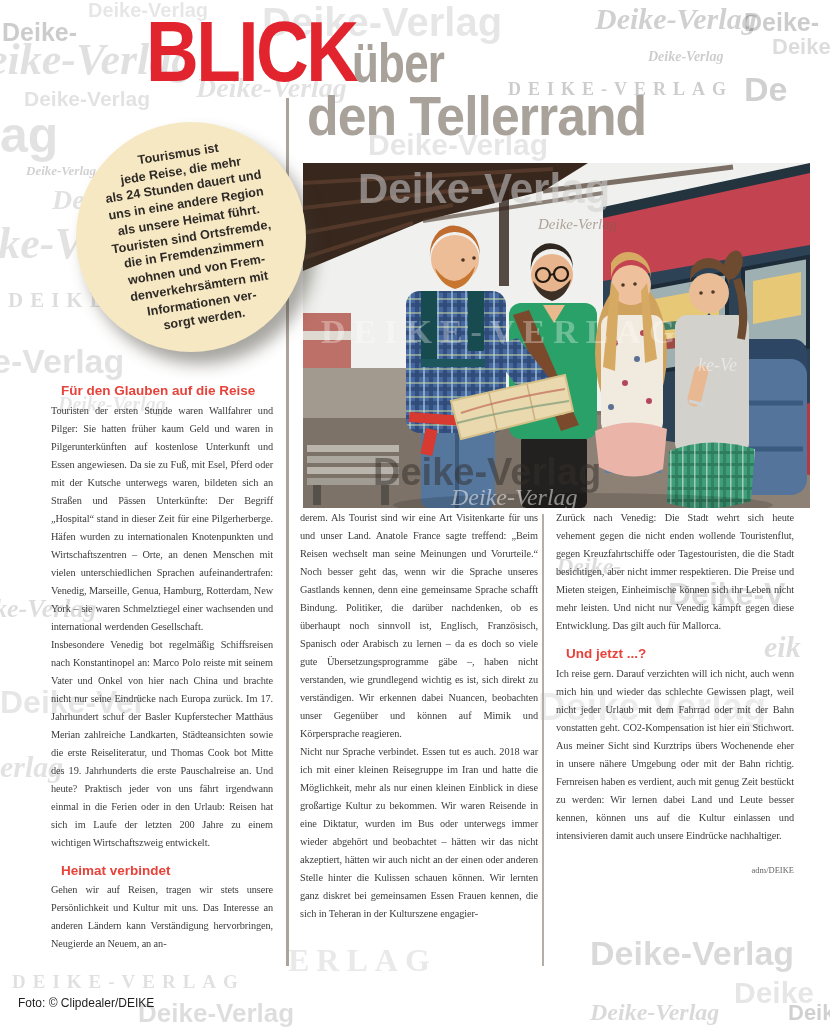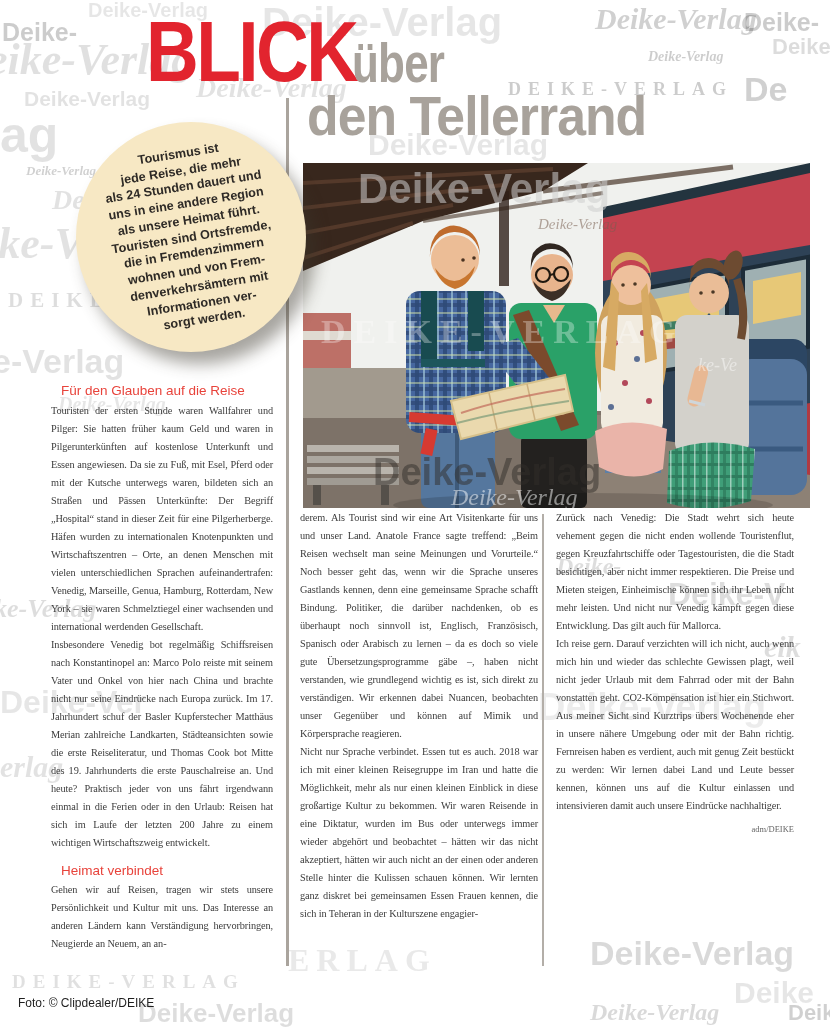--- a/index.html
+++ b/index.html
@@ -26,25 +26,25 @@
   .bubble-text{transform:rotate(-9deg);white-space:pre-line;text-align:center;
                font-size:12.6px;font-weight:bold;color:#2e2a26;line-height:1.33;}
   
   .photo{position:absolute;left:303px;top:163px;width:507px;height:345px;z-index:2;}
   .photo svg{display:block;}
   
   .col{position:absolute;z-index:3;}
   .col-1{left:51px;top:371px;width:222px;}
   .col-2{left:300px;top:509px;width:238px;}
   .col-3{left:556px;top:509px;width:238px;}
-  .col h3{margin:11px 0 3px 0;font-size:13.5px;font-weight:normal;color:#e8433b;line-height:1.15;padding-left:10px;}
+  .col h3{margin:11px 0 3px 0;font-size:13.5px;font-weight:bold;color:#e8433b;line-height:1.15;padding-left:10px;}
   .col-1 h3:first-child{margin-top:12px;}
   .col p{margin:0 0 0 0;font-size:10.3px;line-height:18px;color:#3c3c3c;
          text-align:justify;letter-spacing:-.1px;font-family:Liberation Serif, serif;}
-  .byline{float:right;font-size:8.5px;color:#666;margin-top:5px;letter-spacing:0;}
+  .byline{float:right;font-size:8.5px;color:#666;margin-top:16px;letter-spacing:0;}
   
   .credit{position:absolute;left:18px;top:996px;font-size:12px;color:#1f1f1f;z-index:3;}
 </style>
 </head>
 <body>
 
 <div class="page">
 
   <div>
     <div class="wm wm-sans" style="left:88px;top:0;font-size:20px;opacity:.10">Deike-Verlag</div>
@@ -261,20 +261,21 @@
     <p>Gehen wir auf Reisen, tragen wir stets unsere Persönlichkeit und Kultur mit uns. Das Interesse an anderen Ländern kann Verständigung hervorbringen, Neugierde an Neuem, an an-</p>
   </div>
 
   <div class="col col-2">
     <p>derem. Als Tourist sind wir eine Art Visitenkarte für uns und unser Land. Anatole France sagte treffend: „Beim Reisen wechselt man seine Meinungen und Vorurteile.“ Noch besser geht das, wenn wir die Sprache unseres Gastlands kennen, denn eine gemeinsame Sprache schafft Bindung. Politiker, die darüber nachdenken, ob es überhaupt noch sinnvoll ist, Englisch, Französisch, Spanisch oder Arabisch zu lernen – da es doch so viele gute Übersetzungsprogramme gäbe –, haben nicht verstanden, wie grundlegend wichtig es ist, sich direkt zu verständigen. Wir erkennen dabei Nuancen, beobachten unser Gegenüber und können auf Mimik und Körpersprache reagieren.</p>
     <p>Nicht nur Sprache verbindet. Essen tut es auch. 2018 war ich mit einer kleinen Reisegruppe im Iran und hatte die Möglichkeit, mehr als nur einen kleinen Einblick in diese großartige Kultur zu bekommen. Wir waren Reisende in eine Diktatur, wurden im Bus oder unterwegs immer wieder abgehört und beobachtet – hätten wir das nicht akzeptiert, hätten wir auch nicht an der einen oder anderen Stelle hinter die Kulissen schauen können. Wir lernten ganz diskret bei gemeinsamen Essen Frauen kennen, die sich in Teheran in der Kulturszene engagier-</p>
   </div>
 
   <div class="col col-3">
     <p>Zurück nach Venedig: Die Stadt wehrt sich heute vehement gegen die nicht enden wollende Touristenflut, gegen Kreuzfahrtschiffe oder Tagestouristen, die die Stadt besichtigen, aber nicht immer respektieren. Die Preise und Mieten steigen, Einheimische können sich ihr Leben nicht mehr leisten. Und nicht nur Venedig kämpft gegen diese Entwicklung. Das gilt auch für Mallorca.</p>
+    <h3>Und jetzt ...?</h3>
     <p>
       <span>Ich reise gern. Darauf verzichten will ich nicht, auch wenn mich hin und wieder das schlechte Gewissen plagt, weil nicht jeder Urlaub mit dem Fahrrad oder mit der Bahn vonstatten geht. CO2-Kompensation ist hier ein Stichwort. Aus meiner Sicht sind Kurztrips übers Wochenende eher in unsere nähere Umgebung oder mit der Bahn richtig. Fernreisen haben es verdient, auch mit genug Zeit bestückt zu werden: Wir lernen dabei Land und Leute besser kennen, können uns auf die Kultur einlassen und intensivieren damit auch unsere Eindrücke nachhaltiger.</span>
       <span class="byline">adm/DEIKE</span>
     </p>
   </div>
 
   <div class="credit">Foto: © Clipdealer/DEIKE</div>
 
 </div>
 

